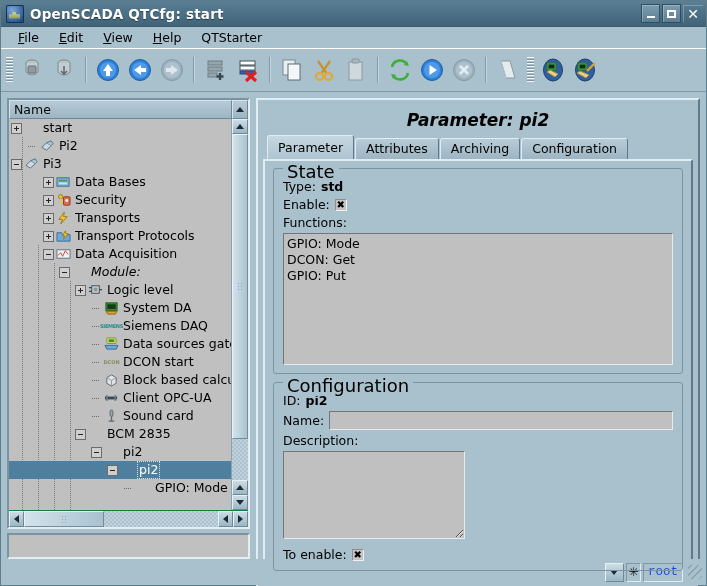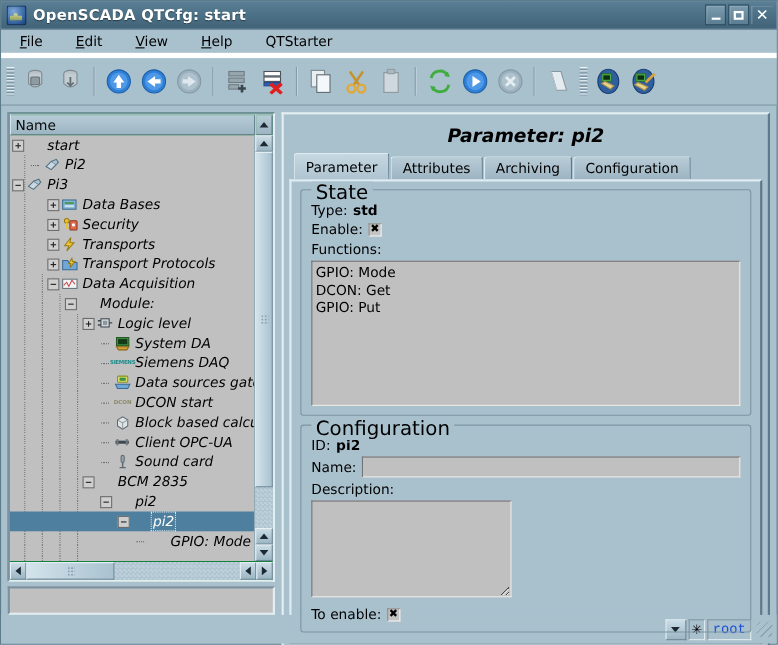--- a/index.html
+++ b/index.html
@@ -54,23 +54,23 @@
     box-shadow: inset 1px 1px 0 rgba(255,255,255,.25);
   }
   .winbtn .gl-min{ display:block; width:8px; height:2px; background:#fff; margin-top:7px;}
   .winbtn .gl-max{ display:block; width:9px; height:8px; border:2px solid #fff; box-sizing:border-box;}
   .winbtn.close{ font-size:14px; line-height:1; background:transparent; border:none; width:20px;}
 
   
   #menubar {
     height:21px; flex:none;
     display:flex; align-items:center;
-    padding-left:8px; gap:12px;
+    padding-left:8px; gap:2px;
     background:#a9c0cd;
-    border-bottom:5px solid #ffffff;
+    border-bottom:1px solid #ffffff;
   }
   .menu-item {
     padding:2px 9px; font-size:12.5px; color:#000;
     white-space:nowrap; line-height:14px;
   }
   .mnem{ text-decoration:underline; }
 
   
   #toolbar {
     height:42px; flex:none;
@@ -137,21 +137,21 @@
     width:11px; height:11px; flex:none; margin-right:2px;
     border:1px solid #6c6c6c; background:#cfcfcf;
     position:relative; box-sizing:border-box;
   }
   .exp:before{ content:""; position:absolute; left:2px; top:4px; width:5px; height:1px; background:#222;}
   .exp.plus:after{ content:""; position:absolute; left:4px; top:2px; width:1px; height:5px; background:#222;}
   .dots{ width:11px; height:11px; flex:none; margin-right:2px; position:relative;}
   .dots:before{content:"";position:absolute;left:1px;top:5px;width:8px;height:1px;
     background-image:repeating-linear-gradient(to right,#6b6b6b 0 1px,transparent 1px 2px);}
   .ticon{ width:15px; height:14px; flex:none; margin-right:4px; display:flex;align-items:center;justify-content:center;}
-  .tlabel{ line-height:14px;font-style:italic; }
+  .tlabel{ line-height:14px; }
   .tlabel.ital{ font-style:italic; }
   .vline{ position:absolute; top:0; bottom:0; width:1px;
     background-image:repeating-linear-gradient(to bottom,#7a7a7a 0 1px,transparent 1px 2px);}
 
   
   .vsb{ width:16px; flex:none; background:#b9ccd6;
         border-left:1px solid #8ba3b1; display:flex; flex-direction:column;}
   .sb-btn{ height:15px; flex:none; background:linear-gradient(to bottom,#cbdde6,#9cb6c4);
       border:1px solid; border-color:#e6f0f5 #6f8897 #6f8897 #e6f0f5; box-sizing:border-box;
       display:flex;align-items:center;justify-content:center;}

